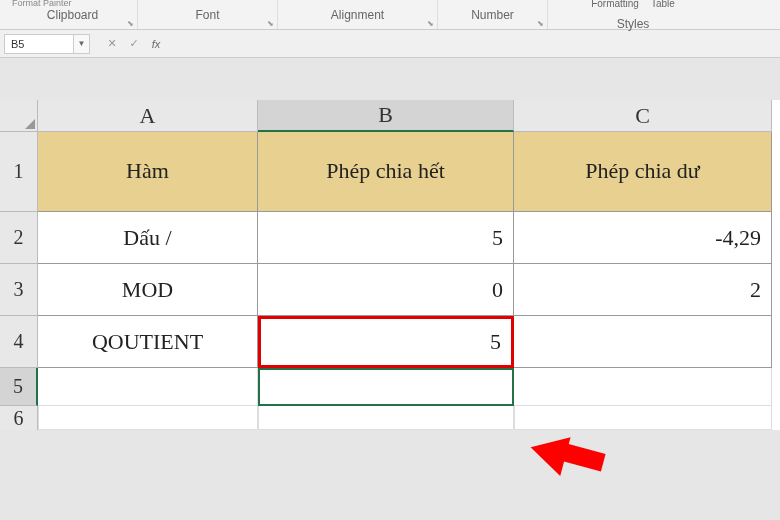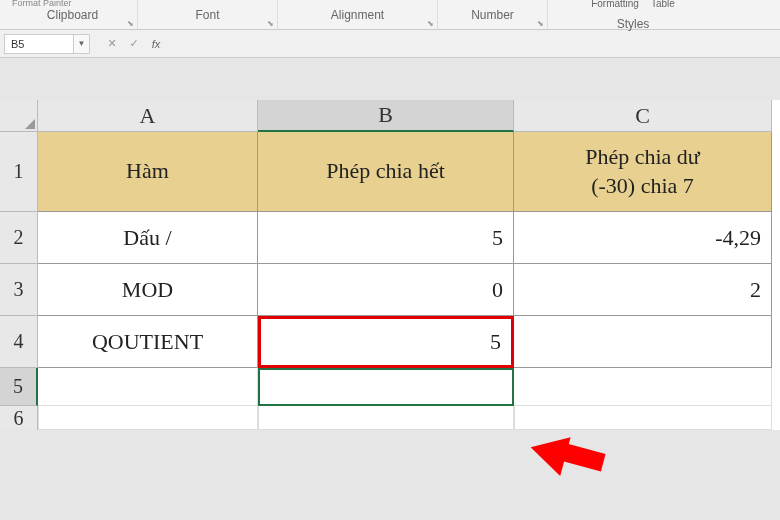--- a/index.html
+++ b/index.html
@@ -262,21 +262,20 @@
       <div class="row-header row-1">1</div>
       <div class="cell header-cell col-a row-1">Hàm</div>
       <div class="cell header-cell col-b row-1">
         <div>
           <div>Phép chia hết</div>
         </div>
       </div>
       <div class="cell header-cell col-c row-1">
         <div>
           <div>Phép chia dư</div>
-          <div>(-30) chia 7</div>
         </div>
       </div>
     </div>
 
     <div style="display:flex">
       <div class="row-header row-2">2</div>
       <div class="cell center col-a row-2">Dấu /</div>
       <div class="cell right col-b row-2">5</div>
       <div class="cell right col-c row-2">-4,29</div>
     </div>

